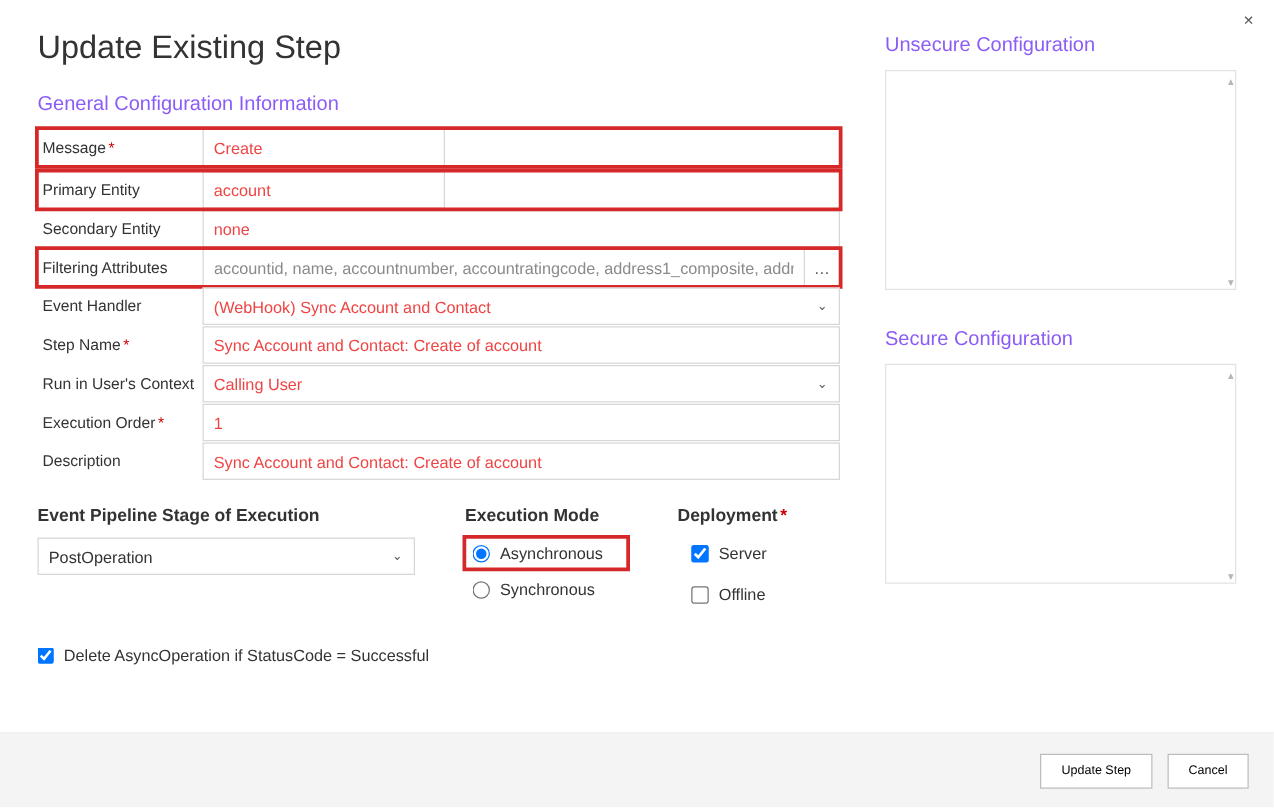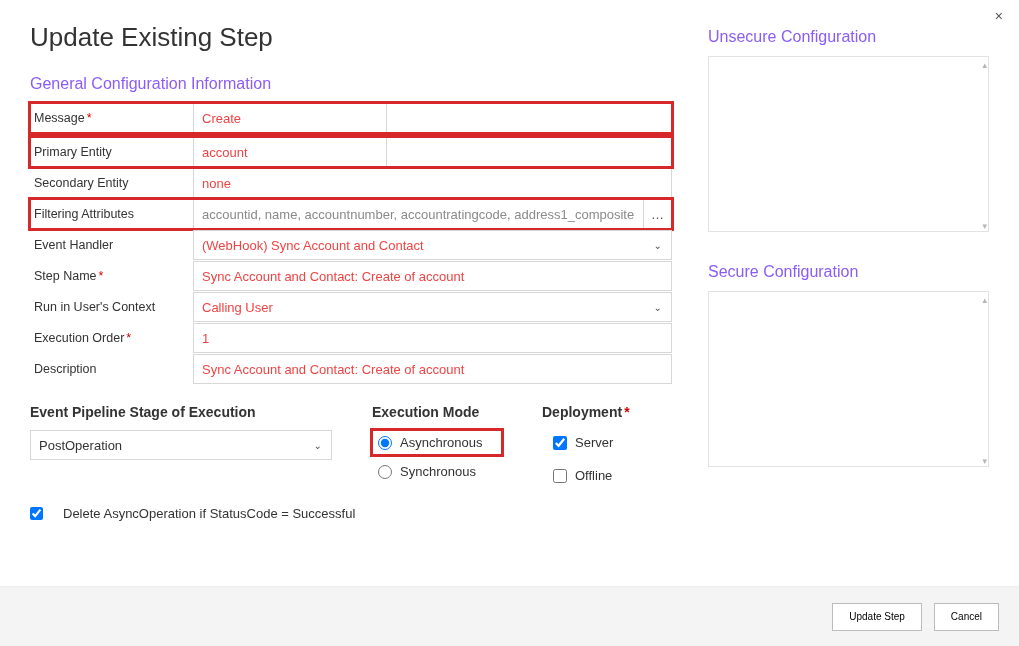--- a/index.html
+++ b/index.html
@@ -37,21 +37,20 @@
 }
 h2 {
   font-weight: 400;
   font-size: 16px;
   color: #8b5cf6;
   margin-bottom: 10px;
 }
 .form-row {
   display: flex;
   margin-bottom: 1px;
-  gap: 31px;
 }
 .form-label {
   flex: 0 0 132px;
   padding: 8px 4px;
   font-size: 12.5px;
   color: #333;
 }
 .req { color: #c00; margin-left:2px; }
 .form-input {
   flex: 1;
@@ -137,22 +136,22 @@
   align-items: center;
   gap: 8px;
   padding: 5px 11px;
   font-size: 13px;
   color: #333;
 }
 .radio-row input, .check-row input { width: 14px; height: 14px; }
 .delete-async-row {
   display: flex;
   align-items: center;
-  gap: 20px;
-  margin-top: 18px;
+  gap: 8px;
+  margin-top: 29px;
   font-size: 13px;
 }
 .config-box {
   width: 100%;
   height: 176px;
   border: 1px solid #e3e3e3;
   background: #fff;
   resize: none;
   font-family: inherit;
   font-size: 13px;

